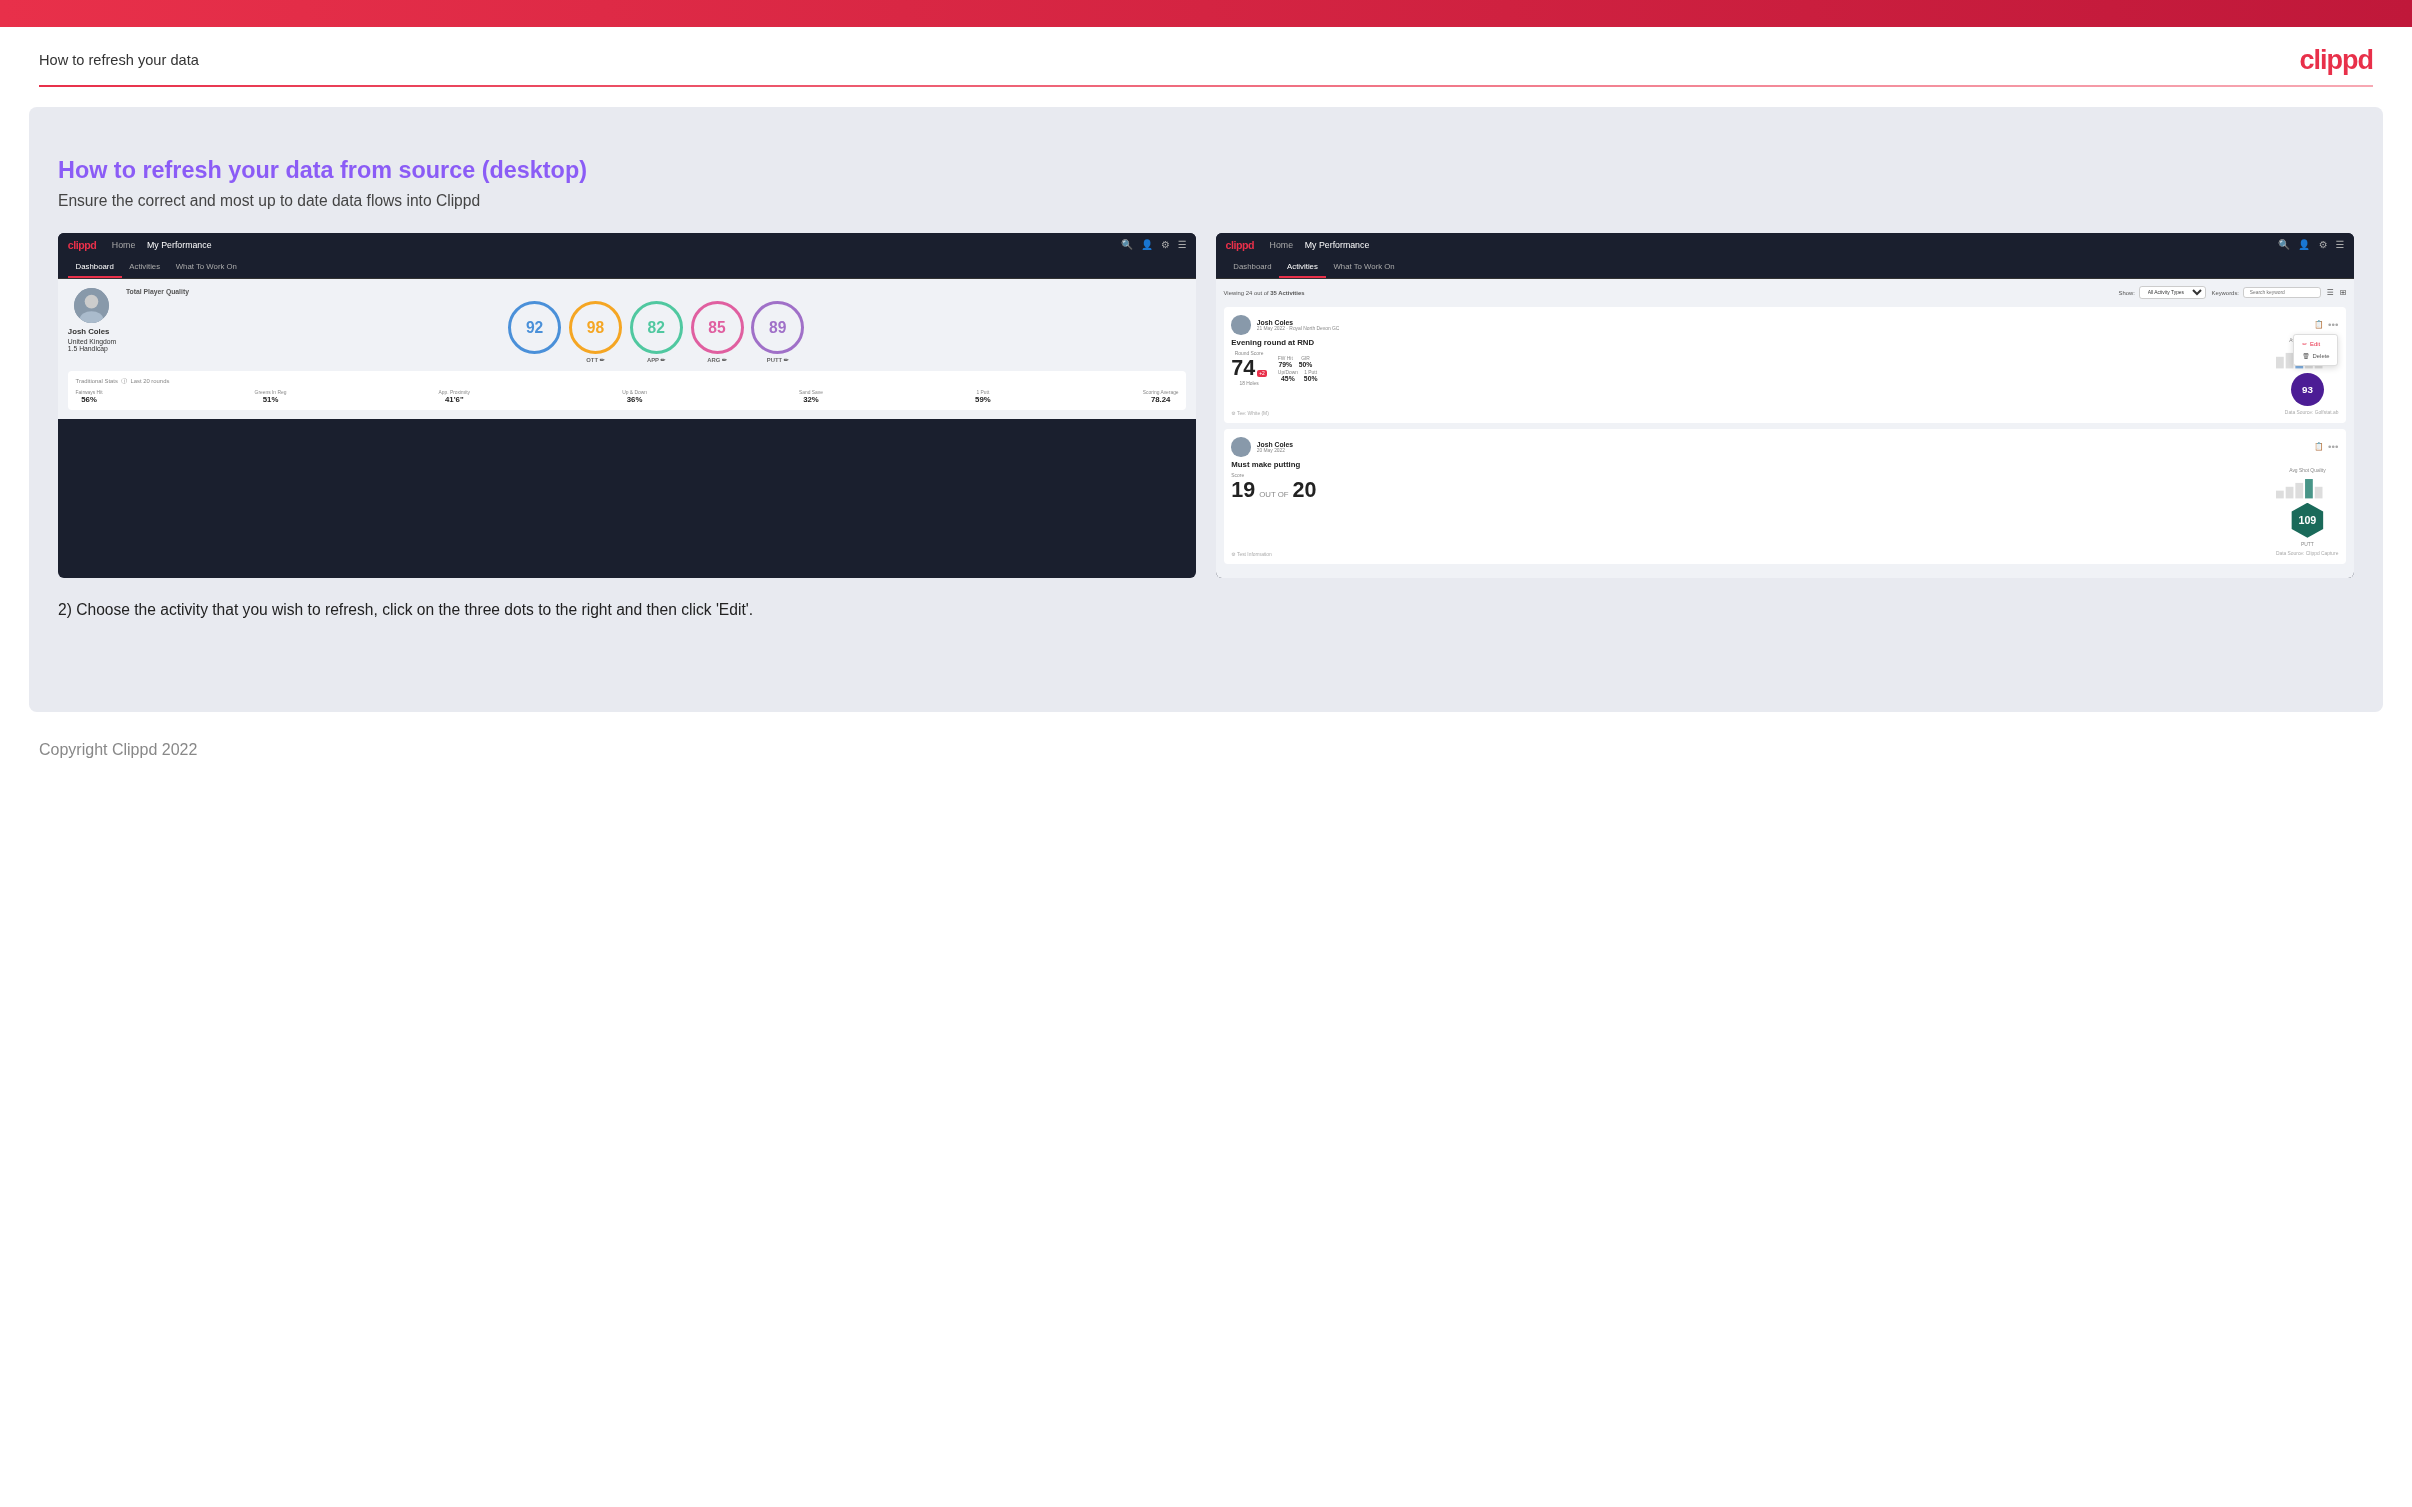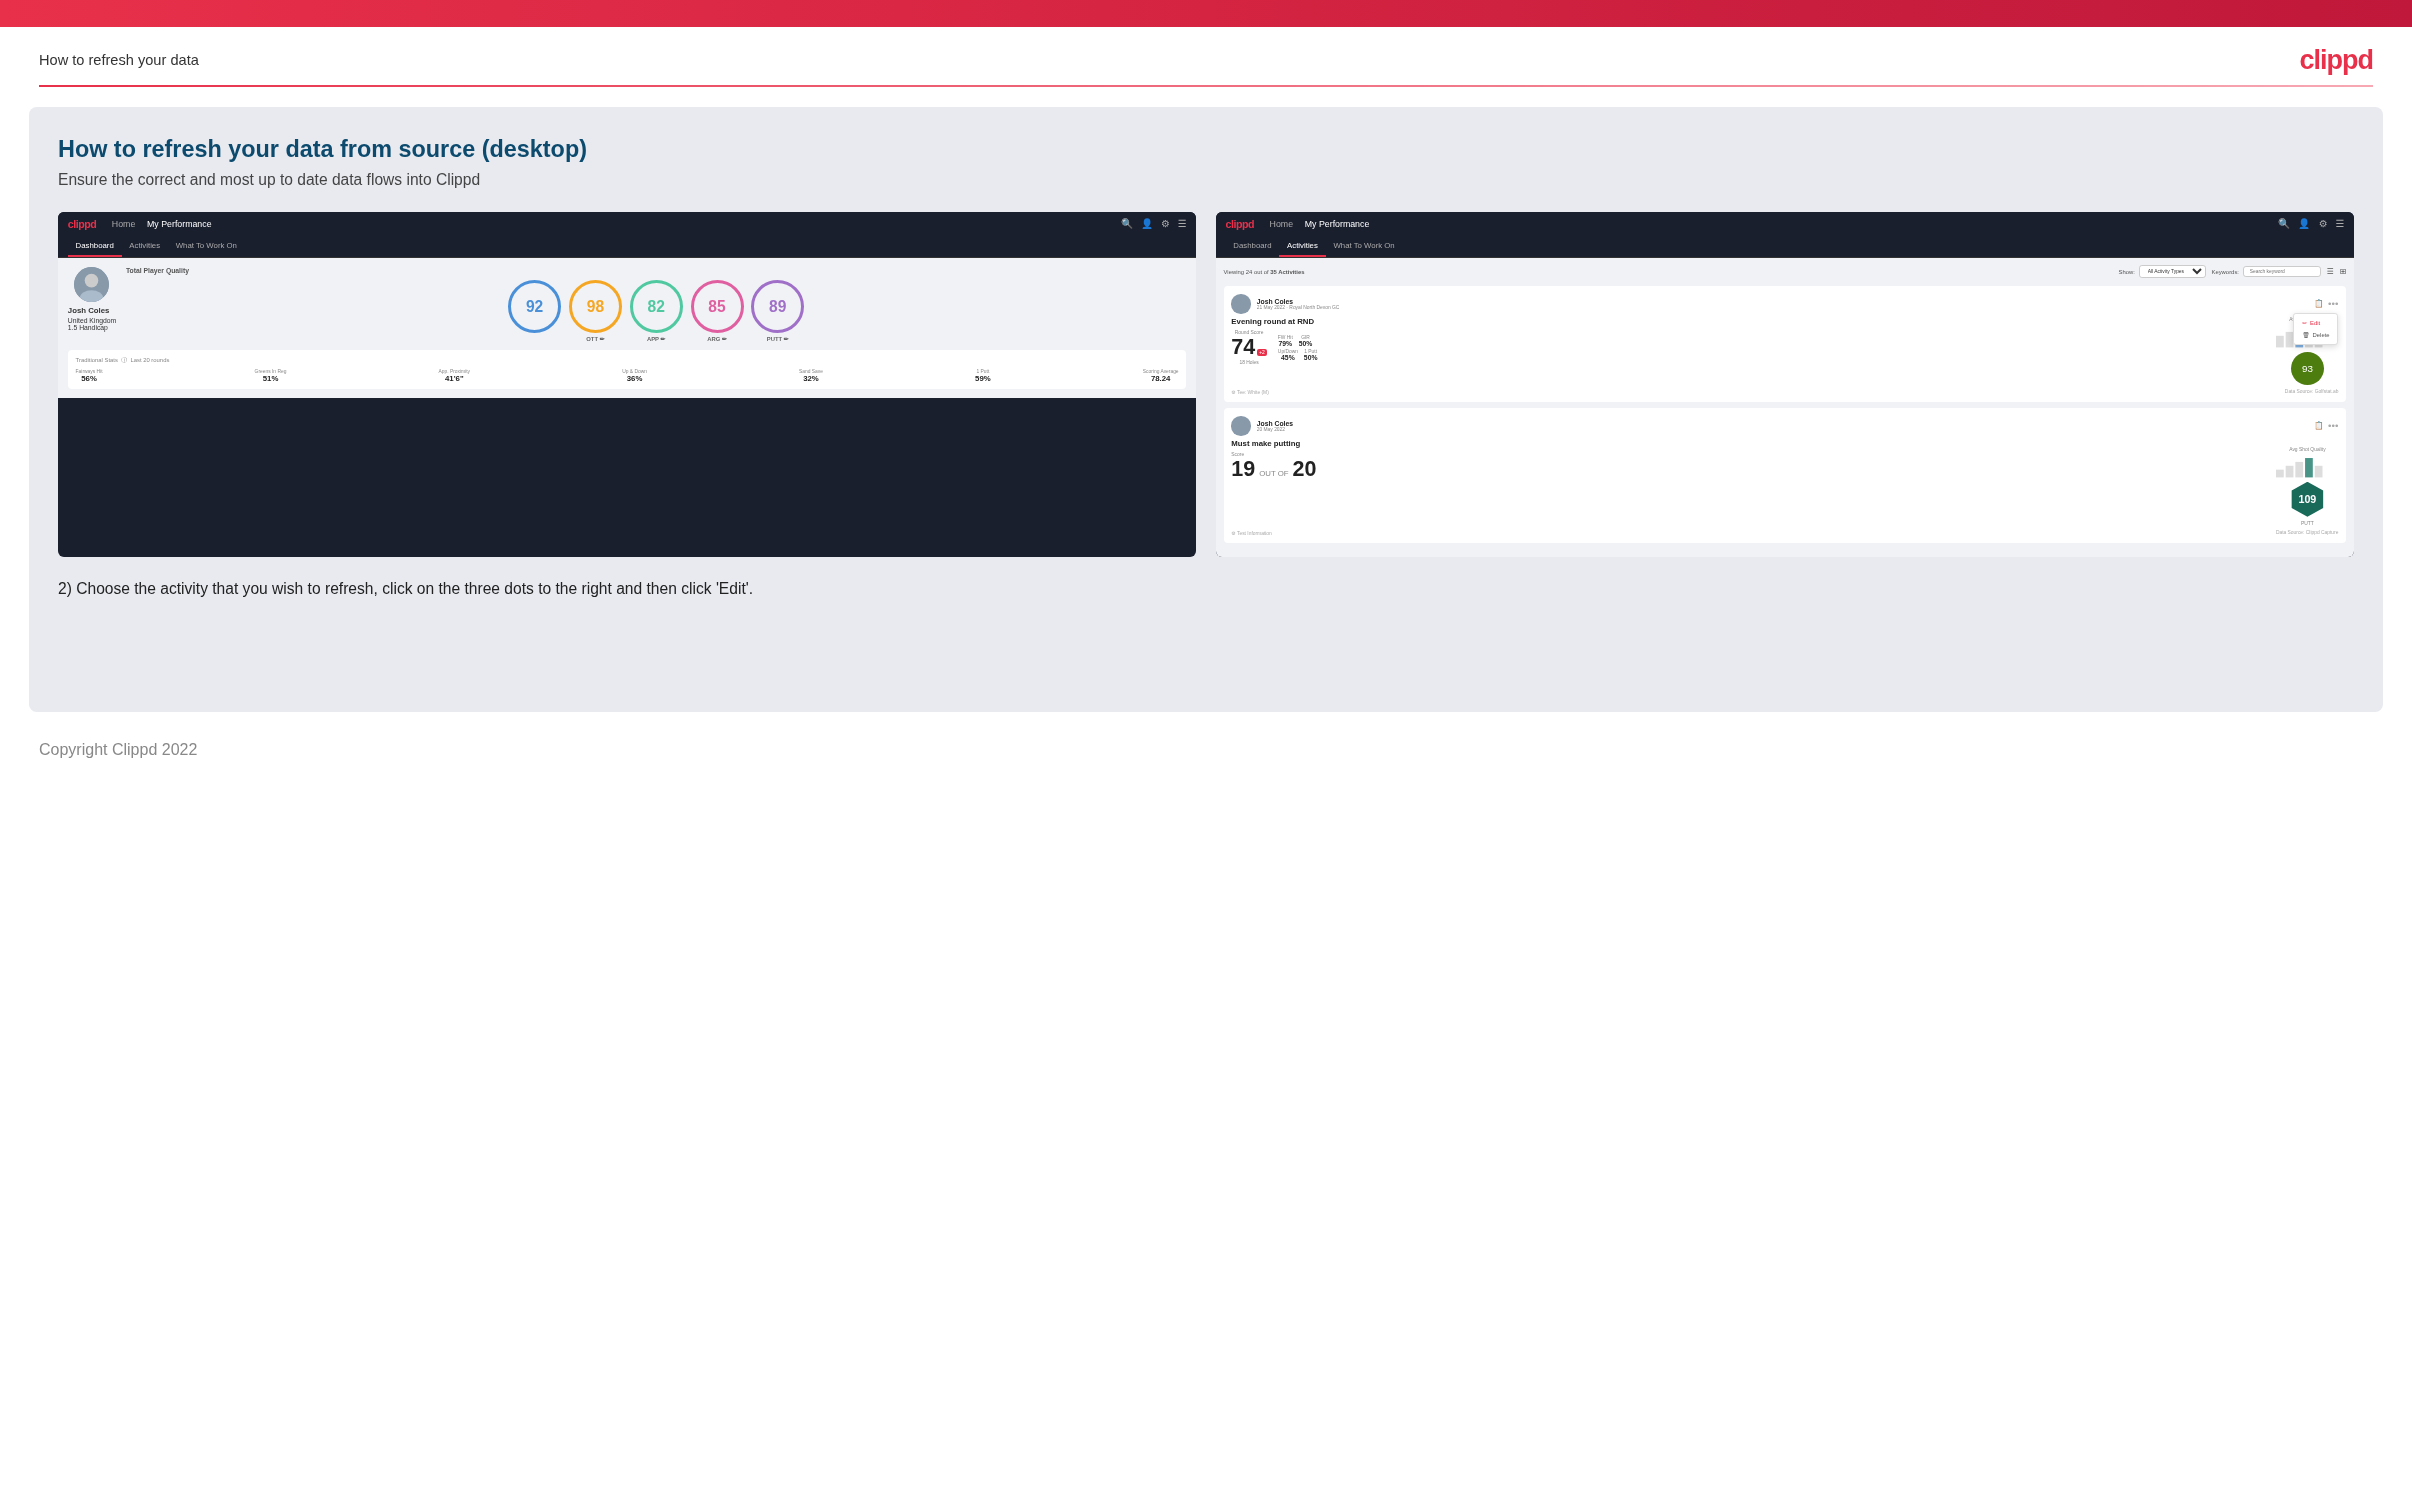--- a/index.html
+++ b/index.html
@@ -42,22 +42,23 @@
       background: #e8eaf0;
       margin: 0 29px 19.5px 29px;
       border-radius: 7.8px;
       padding: 29px 29px 29px 29px;
       min-height: 605px;
     }
 
     .main-title {
       font-size: 23.4px;
       font-weight: 800;
-      color: #0c4a6e;
+      color: #8b5cf6;
       margin-bottom: 7.8px;
+      margin-top: 21px;
     }
 
     .main-subtitle {
       font-size: 15.6px;
       color: #444;
       margin-bottom: 23.4px;
     }
 
     .screenshots-row {
       display: flex;
@@ -352,27 +353,27 @@
     }
 
     .act-stat-label {
       font-size: 4.9px;
       color: #888;
     }
 
     .shot-quality-badge {
       width: 33px;
       height: 33px;
-      background: #4d7c0f;
+      background: #4c1d95;
       border-radius: 50%;
       display: flex;
       align-items: center;
       justify-content: center;
       color: #fff;
-      font-weight: 400;
+      font-weight: 700;
       font-size: 9.8px;
     }
 
     .activity-meta {
       display: flex;
       justify-content: space-between;
       margin-top: 3.9px;
     }
 
     .activity-meta-text {

